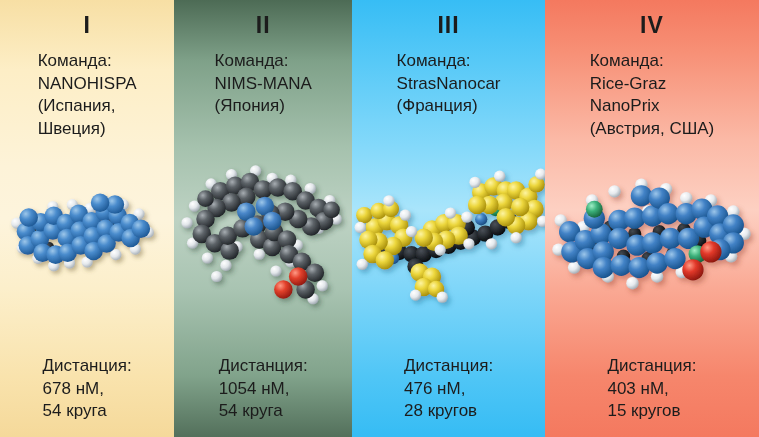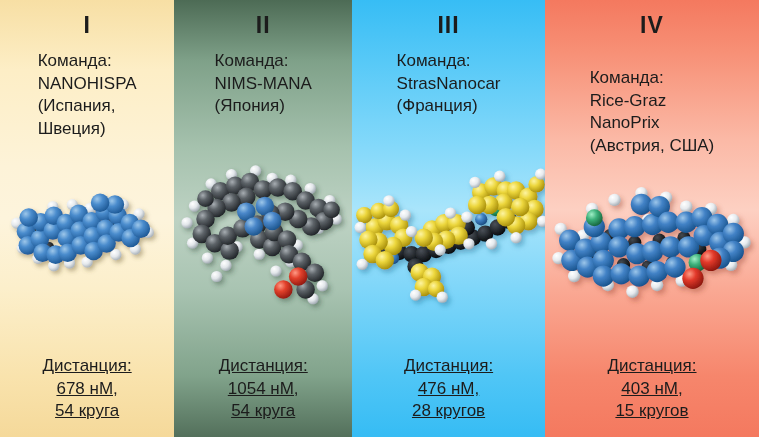--- a/index.html
+++ b/index.html
@@ -20,21 +20,21 @@
     height: 437px;
     overflow: hidden;
     display: flex;
     flex-direction: column;
     align-items: center;
     box-sizing: border-box;
   }
   .panel-1 { width: 188px; }
   .panel-2 { width: 192px; }
   .panel-3 { width: 208px; }
-  .panel-4 { width: 231px; gap: 17px; }
+  .panel-4 { width: 231px; }
 
   
   .panel-1 { background: linear-gradient(to bottom, #f7dfa4 0%, #fdeec6 16%, #fdf3d8 38%, #fdf4dc 50%, #fcefcb 66%, #f9e3ad 86%, #f5d99a 100%); }
   .panel-2 { background: linear-gradient(to bottom, #4d6b55 0%, #7fa189 14%, #a6c2ae 34%, #bdd2c3 50%, #a9c4b2 66%, #81a38b 86%, #53705b 100%); }
   .panel-3 { background: linear-gradient(to bottom, #37bdf5 0%, #57c9f7 14%, #85d9fa 34%, #a9e5fb 48%, #7fd6f9 66%, #50c6f6 86%, #36bcf4 100%); }
   .panel-4 { background: linear-gradient(to bottom, #f4795f 0%, #f79076 12%, #fbb9a6 32%, #fdd0c2 48%, #faa994 66%, #f6866c 86%, #f4795f 100%); }
 
   .numeral {
     font-size: 23px;
     font-weight: 700;
@@ -61,28 +61,27 @@
   }
   .molecule-svg {
     position: absolute;
     left: 0;
     top: 0;
     width: 100%;
     height: 100%;
     display: block;
   }
   .distance-block {
-    text-align: center;
+    text-align: left;
     color: #1c1c1c;
     font-size: 17px;
     line-height: 1.33;
     white-space: pre-line;
     padding: 0 4px;
     margin-bottom: 14px;
-    text-decoration: underline;
   }
   .panel-1 .molecule-area { margin-top: -4px; }
 </style>
 </head>
 <body>
 
 <div id="figure">
 
   <div class="panel panel-1">
     <div class="numeral">I</div>

